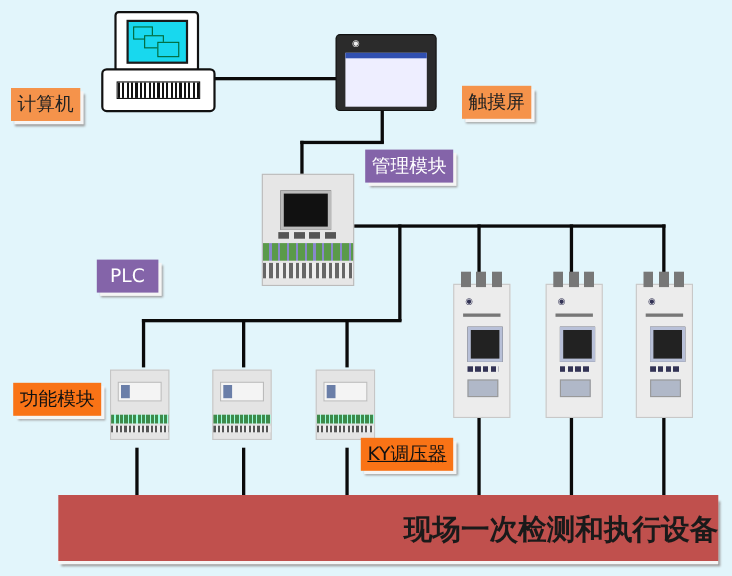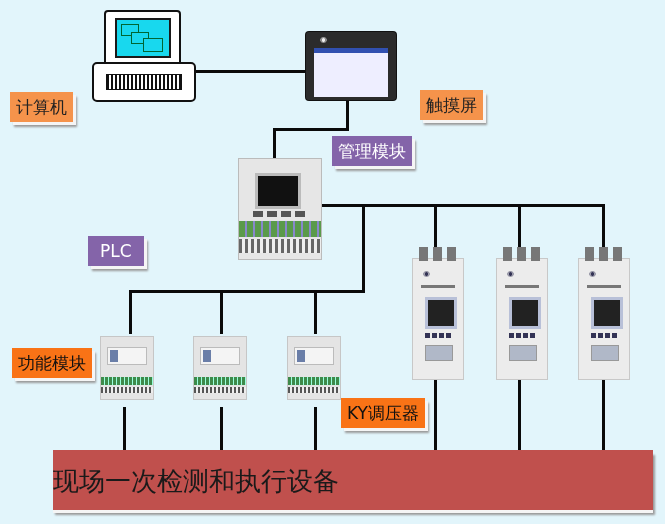--- a/index.html
+++ b/index.html
@@ -1,21 +1,21 @@
 <!DOCTYPE html>
 <html><head>
 <meta charset="utf-8">
 <style>
   html, body { margin:0; padding:0; }
   body { width:665px; height:524px; background:#e2f5fb; position:relative; overflow:hidden;
          font-family:"DejaVu Sans", sans-serif; }
   .wire { position:absolute; background:#0a0a0a; }
   .label { position:absolute; font-family:"DejaVu Sans", sans-serif; font-size:17px;
            box-shadow: 3px 3px 0 #f5f5f5, 4px 5px 2px #9a9a9a; padding:0 6px; line-height:30px; }
-  .lbl-orange { background:#f5934b; color:#222;margin-top:12px; }
+  .lbl-orange { background:#f5934b; color:#222; }
   .lbl-purple { background:#8464a9; color:#fff; }
   .lbl-green  { background:#f97316; color:#111; }
   .device { position:absolute; }
   
   .pc-monitor { position:absolute; left:104px; top:10px; width:73px; height:52px; background:#fff;
                 border:2px solid #111; border-radius:4px; }
   .pc-screen { position:absolute; left:9px; top:6px; width:52px; height:36px; background:#1a1a1a; padding:2px; }
   .pc-screen-inner { width:100%; height:100%; background:#18d8ee; position:relative; }
   .pc-win { position:absolute; border:1px solid #063; background:#18d8ee; }
   .pc-base { position:absolute; left:92px; top:62px; width:100px; height:36px; background:#fff;
@@ -55,22 +55,22 @@
   .ky-title { position:absolute; left:8px; top:26px; width:34px; height:3px; background:#777; }
   .ky-display { position:absolute; left:12px; top:38px; width:26px; height:26px; background:#222;
                 border:3px solid #b8c0d8; }
   .ky-btns { position:absolute; left:12px; top:74px; width:28px; height:5px;
              background: repeating-linear-gradient(90deg,#335 0 5px,transparent 5px 7px); }
   .ky-panel { position:absolute; left:12px; top:86px; width:26px; height:14px; background:#b0b8c8; border:1px solid #999; }
   
   .field-bar { position:absolute; left:53px; top:450px; width:500px; height:60px; background:#c0504d;
                box-shadow: 0 3px 0 #f5f5f5, 2px 5px 2px #9a9a9a; }
   .field-bar { width:500px; }
-  .field-text { position:absolute; left:0; right:0; top:14px; text-align:left; font-size:26px;
-                color:#1a1a1a; font-family:"DejaVu Serif", serif; }
+  .field-text { position:absolute; left:0; right:0; top:14px; text-align:right; font-size:26px;
+                color:#1a1a1a; font-family:"DejaVu Serif", serif;font-weight:bold; }
 </style>
 </head>
 <body>
 
 <div class="wire" style="left:192px;top:70px;width:114px;height:3px;"></div>
 <div class="wire" style="left:346px;top:100px;width:3px;height:30px;"></div>
 <div class="wire" style="left:273px;top:128px;width:76px;height:3px;"></div>
 <div class="wire" style="left:273px;top:128px;width:3px;height:32px;"></div>
 
 <div class="wire" style="left:321px;top:204px;width:284px;height:3px;"></div>
@@ -157,17 +157,17 @@
     <div class="ky-panel"></div>
   </div>
 <div class="ky" style="left:578px;top:258px;">
     <div class="ky-terms"></div>
     <span class="ky-logo">◉</span>
     <div class="ky-title"></div>
     <div class="ky-display"></div>
     <div class="ky-btns"></div>
     <div class="ky-panel"></div>
   </div>
-<div class="label lbl-green" style="left:341px;top:398px;">KY调压器</div>
+<div class="label lbl-green" style="left:328px;top:398px;text-decoration:underline;">KY调压器</div>
 
 <div class="field-bar" style="left:53px;width:600px;">
   <div class="field-text">现场一次检测和执行设备</div>
 </div>
 
 </body></html>

